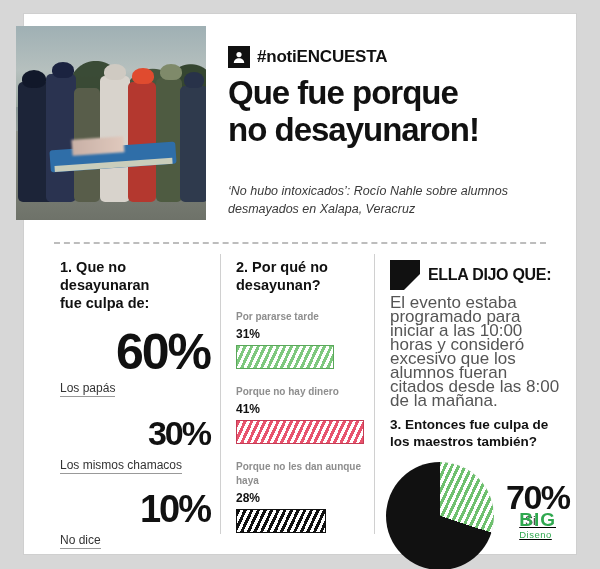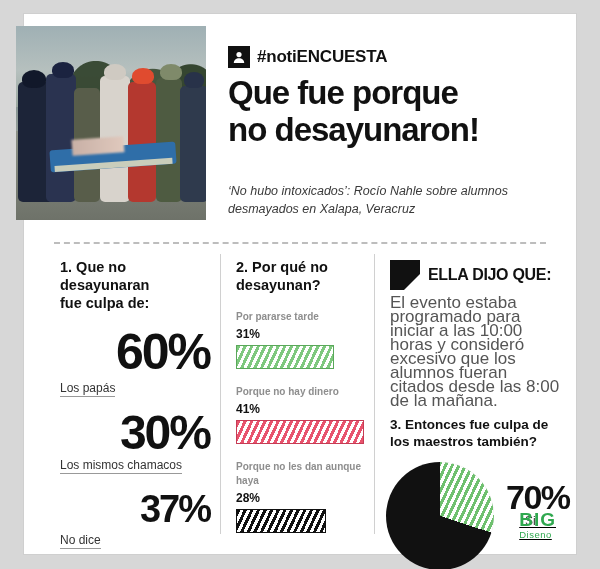--- a/index.html
+++ b/index.html
@@ -64,21 +64,21 @@
 
   .dashed{position:absolute;left:30px;top:228px;width:492px;height:0;
     border-top:2px dashed #bdbdbd;}
   .vline1{position:absolute;left:196px;top:240px;width:0;height:280px;border-left:1px solid #d0d0d0;}
   .vline2{position:absolute;left:350px;top:240px;width:0;height:280px;border-left:1px solid #d0d0d0;}
 
   
   .col1{position:absolute;left:36px;top:244px;width:150px;}
   .q-title{font-size:14.5px;font-weight:bold;color:#111;line-height:18px;}
   .big-pct{font-size:50px;font-weight:bold;color:#111;letter-spacing:-2px;line-height:52px;text-align:right;}
-  .big-pct.second{font-size:48px;line-height:44px;margin-left:31px;}
+  .big-pct.second{font-size:34px;line-height:44px;margin-left:31px;}
   .big-pct.third{font-size:38px;line-height:42px;}
   .pct-label{font-size:12px;color:#333;border-bottom:1px solid #999;display:inline-block;padding-bottom:1px;}
   .ans{margin-top:14px;}
 
   
   .col2{position:absolute;left:212px;top:244px;width:126px;}
   .bar-label{font-size:10px;font-weight:bold;color:#8e8e8e;line-height:14px;margin-top:16px;}
   .bar-val{font-size:12px;font-weight:bold;color:#111;margin-top:3px;}
   .bar{height:22px;margin-top:4px;}
   .bar-green{background:repeating-linear-gradient(115deg,#7ec87e 0 3px,#ffffff 3px 6px);border:1px solid #5aa85a;}
@@ -168,21 +168,21 @@
 
     <div class="ans">
       <div class="big-pct">60%</div>
       <span class="pct-label">Los papás</span>
     </div>
     <div class="ans">
       <div class="big-pct second">30%</div>
       <span class="pct-label">Los mismos chamacos</span>
     </div>
     <div class="ans">
-      <div class="big-pct third">37%</div>
+      <div class="big-pct third">10%</div>
       <span class="pct-label">No dice</span>
     </div>
   </div>
 
   <div class="col2">
     <div class="q-title">
       <div>2. Por qué no</div>
       <div>desayunan?</div>
     </div>
 

